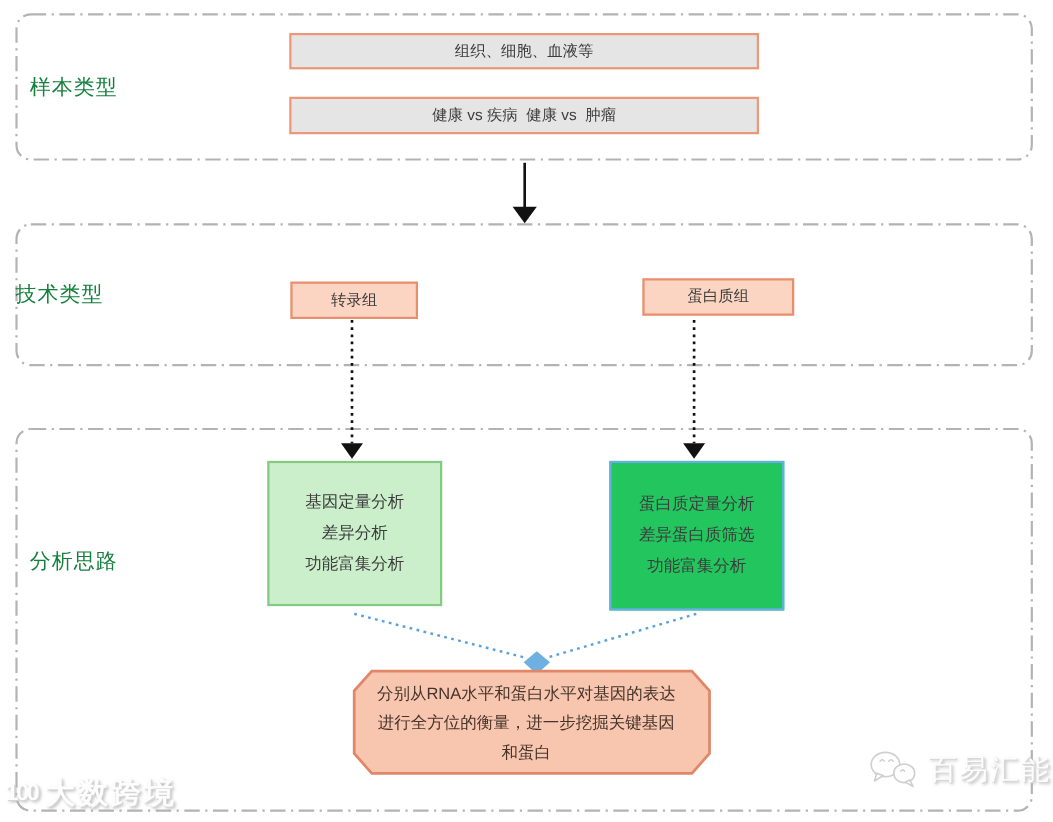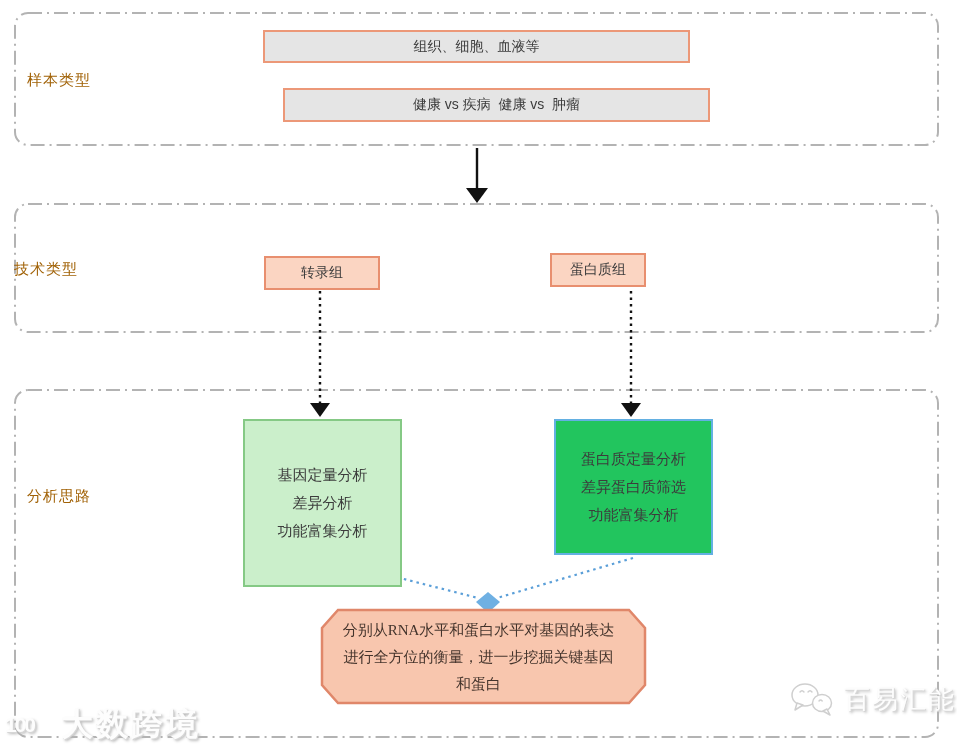--- a/index.html
+++ b/index.html
@@ -3,41 +3,41 @@
 <meta charset="utf-8">
 <style>
   html,body{margin:0;padding:0;background:#ffffff;}
   #canvas{
     position:relative;width:957px;height:747px;background:#ffffff;overflow:hidden;
     font-family:"Liberation Sans","DejaVu Sans",sans-serif;color:#333;
   }
   #shape-layer{position:absolute;left:0;top:0;z-index:1;}
   .abs{position:absolute;z-index:2;box-sizing:border-box;}
   .section-label{
-    font-size:15px;color:#a16207;letter-spacing:1px;line-height:24px;
+    font-size:19px;color:#15803d;letter-spacing:1px;line-height:24px;
   }
   .node{
     display:flex;align-items:center;justify-content:center;text-align:center;
     font-size:14px;color:#3c3c3c;background:#e5e5e5;border:2px solid #ec9878;
   }
   .node.peach{background:#fbd5c2;border-color:#e88f6f;}
   .node.green{background:#cbefcb;border-color:#85c985;font-size:15px;line-height:28px;white-space:pre-line;}
   .node.blue{background:#22c55e;border-color:#63b0e2;font-size:15px;line-height:28px;white-space:pre-line;}
   .prespace{white-space:pre;}
   .octagon-text{
     text-align:center;font-size:15px;line-height:27px;color:#44342c;white-space:pre-line;
-    display:flex;align-items:center;justify-content:center;font-family:Liberation Serif, serif;
+    display:flex;align-items:center;justify-content:center;
   }
   .watermark{
     display:flex;align-items:center;color:#fdfdfd;
     text-shadow:1px 1px 0 #d6d6d6, 2px 2px 3px #b5b5b5;
     user-select:none;
   }
   .wm-logo{font-size:21px;font-weight:700;letter-spacing:-2px;margin-right:7px;}
-  .wm-text-left{font-size:32px;font-weight:700;letter-spacing:3px;margin-left:20px;}
+  .wm-text-left{font-size:27px;font-weight:700;letter-spacing:3px;}
   .wm-text-right{font-size:26px;font-weight:400;letter-spacing:2px;margin-left:8px;}
 </style>
 </head>
 <body>
 
 <div id="canvas">
 
   <svg id="shape-layer" width="957" height="747" viewBox="0 0 957 747">
 
     <rect x="15" y="13" width="923" height="132" rx="13" fill="none" stroke="#b3b3b3" stroke-width="2" stroke-dasharray="14 5 2 5"></rect>
@@ -62,29 +62,29 @@
       <line x1="322" y1="558" x2="478" y2="598" stroke="#5b9fd8" stroke-width="2.2" stroke-dasharray="2.5 4"></line>
       <line x1="633" y1="558" x2="497" y2="598" stroke="#5b9fd8" stroke-width="2.2" stroke-dasharray="2.5 4"></line>
       <polygon points="488,592 500,602 488,613 476,602" fill="#6fb0e3"></polygon>
     </g>
 
     <polygon points="338,610 629,610 645,628 645,685 629,703 338,703 322,685 322,628" fill="#f8c6ae" stroke="#e0876a" stroke-width="2.5"></polygon>
   </svg>
 
   <div class="abs section-label" style="left:27px;top:68px;">样本类型</div>
   <div class="abs section-label" style="left:14px;top:257px;">技术类型</div>
-  <div class="abs section-label" style="left:27px;top:484px;">分析思路</div>
+  <div class="abs section-label" style="left:27px;top:499px;">分析思路</div>
 
   <div class="abs node" style="left:263px;top:30px;width:427px;height:33px;">组织、细胞、血液等</div>
-  <div class="abs node prespace" style="left:263px;top:88px;width:427px;height:34px;margin-left:20px;">健康 vs 疾病  健康 vs  肿瘤</div>
+  <div class="abs node prespace" style="left:263px;top:88px;width:427px;height:34px;">健康 vs 疾病  健康 vs  肿瘤</div>
 
   <div class="abs node peach" style="left:264px;top:256px;width:116px;height:34px;">转录组</div>
-  <div class="abs node peach" style="left:550px;top:253px;width:96px;height:34px;">蛋白质组</div>
+  <div class="abs node peach" style="left:584px;top:253px;width:138px;height:34px;">蛋白质组</div>
 
-  <div class="abs node green" style="left:243px;top:419px;width:159px;height:168px;">基因定量分析
+  <div class="abs node green" style="left:243px;top:419px;width:159px;height:132px;">基因定量分析
 差异分析
 功能富集分析</div>
   <div class="abs node blue" style="left:554px;top:419px;width:159px;height:136px;">蛋白质定量分析
 差异蛋白质筛选
 功能富集分析</div>
 
   <div class="abs octagon-text" style="left:330px;top:613px;width:297px;height:88px;">分别从RNA水平和蛋白水平对基因的表达
 进行全方位的衡量，进一步挖掘关键基因
 和蛋白</div>
 

